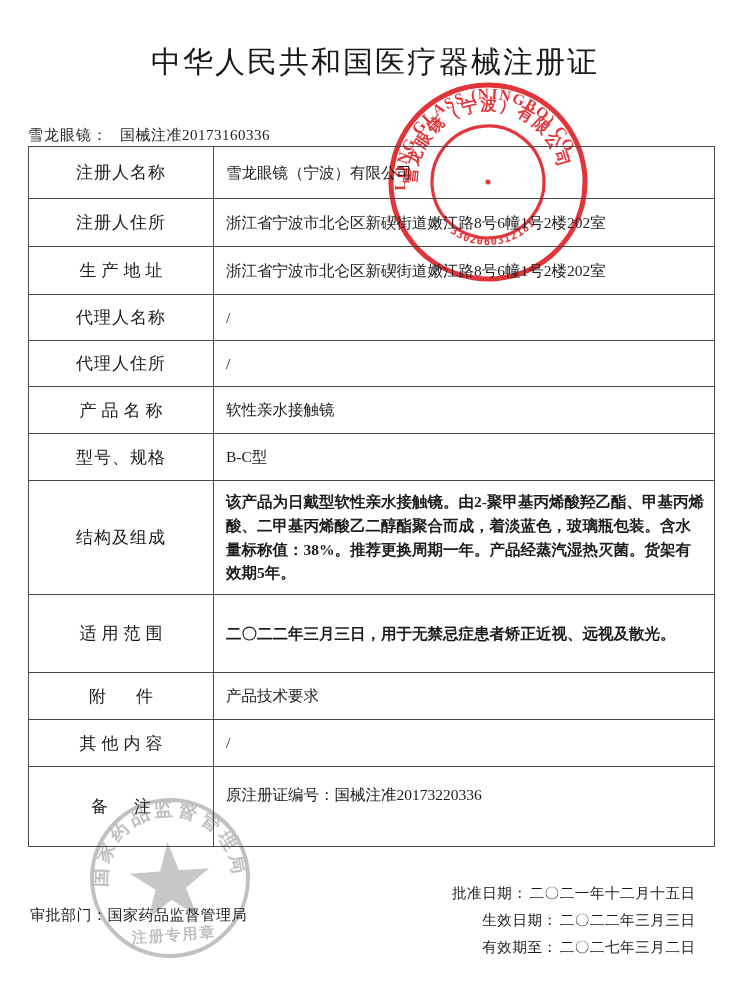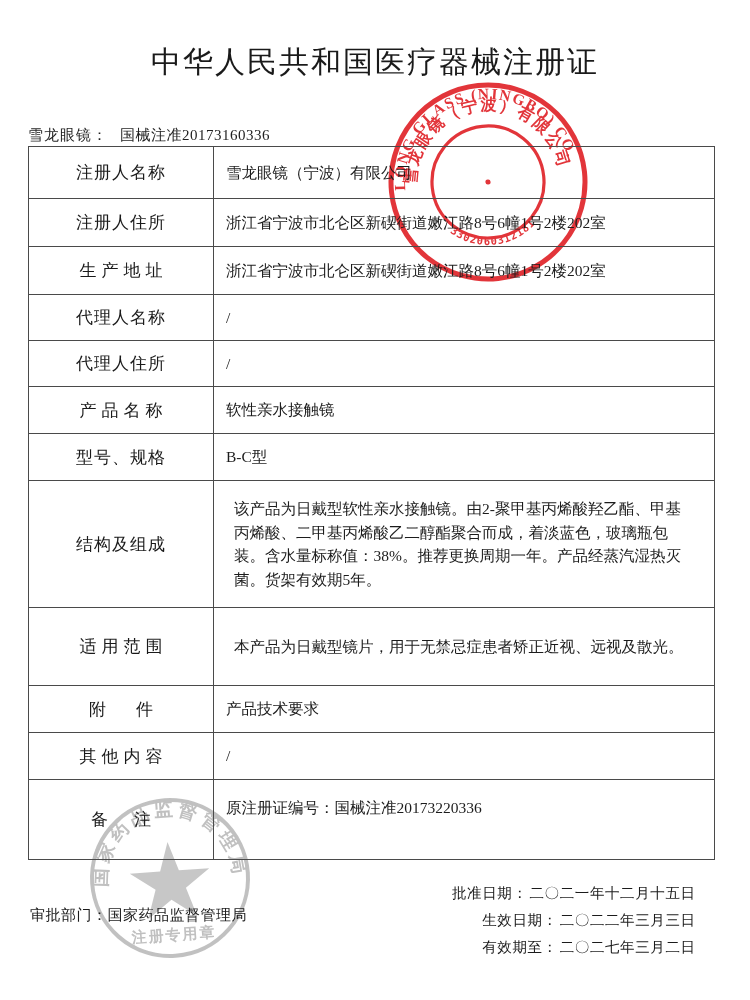--- a/index.html
+++ b/index.html
@@ -75,21 +75,21 @@
     line-height: 1.52;
     color: #1c1c1c;
   }
   .label-spread-1 { letter-spacing: 5px;  padding-left: 5px;  display: inline-block; }
   .label-tight    { letter-spacing: 1px;  display: inline-block; }
   .label-wide-att { letter-spacing: 30px; padding-left: 30px; display: inline-block; }
   .label-remark   { letter-spacing: 26px; padding-left: 26px; display: inline-block; }
 
   .value-slash { font-size: 16px; color: #333; }
 
-  .para { margin: 8px; white-space: pre-line; }
+  .para { margin: 0; white-space: pre-line; font-weight: bold; }
 
   
   .footer {
     position: absolute;
     left: 0;
     top: 880px;
     width: 750px;
     height: 110px;
   }
   .dept-line {
@@ -235,21 +235,21 @@
         <td class="value-cell">
           <p class="para">该产品为日戴型软性亲水接触镜。由2-聚甲基丙烯酸羟乙酯、甲基丙烯酸、二甲基丙烯酸乙二醇酯聚合而成，着淡蓝色，玻璃瓶包装。含水量标称值：38%。推荐更换周期一年。产品经蒸汽湿热灭菌。货架有效期5年。</p>
         </td>
       </tr>
 
       <tr style="height:78px;">
         <td class="label-cell">
           <span class="label-spread-1">适用范围</span>
         </td>
         <td class="value-cell">
-          <p class="para">本产品为日戴型镜片，用于无禁忌症患者矫正近视、远视及散光。</p>
+          <p class="para">二〇二二年三月三日，用于无禁忌症患者矫正近视、远视及散光。</p>
         </td>
       </tr>
 
       <tr style="height:47px;">
         <td class="label-cell">
           <span class="label-wide-att">附件</span>
         </td>
         <td class="value-cell">产品技术要求</td>
       </tr>
 

